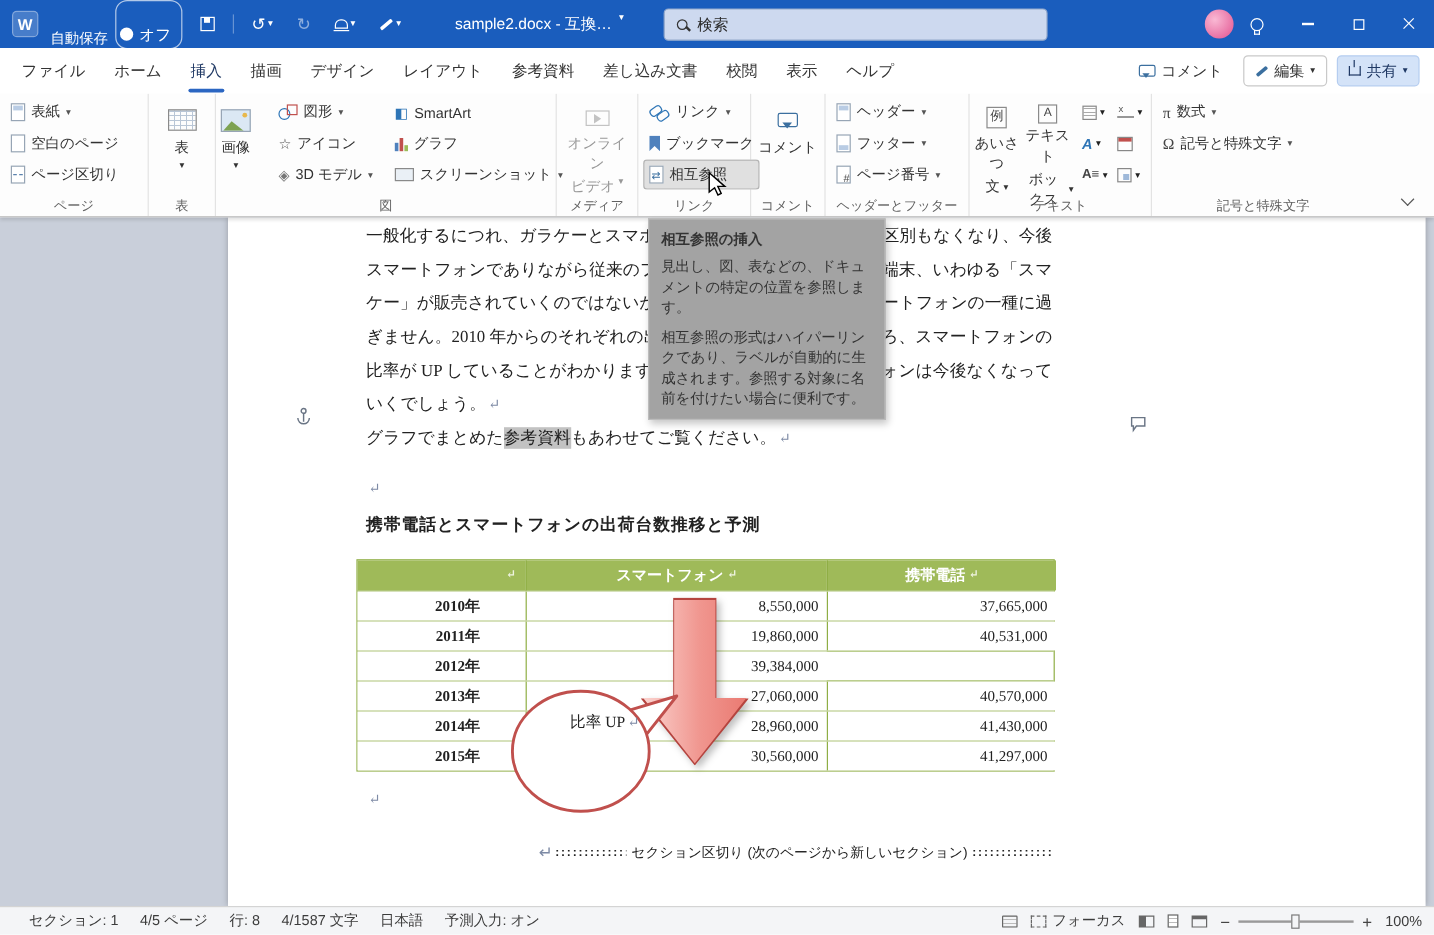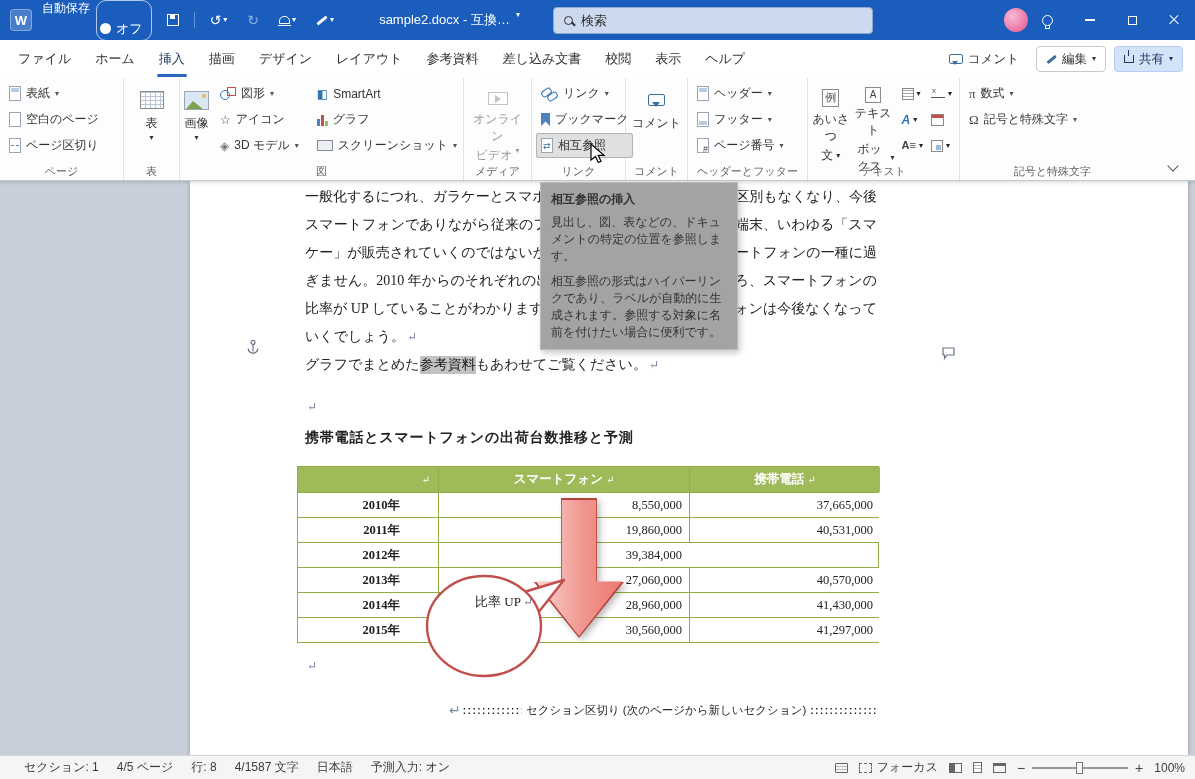--- a/index.html
+++ b/index.html
@@ -4,21 +4,21 @@
 <style>
 *{margin:0;padding:0;box-sizing:border-box}
 html,body{width:1195px;height:779px}
 body{font-family:"Liberation Sans","DejaVu Sans",sans-serif;position:relative;overflow:hidden;background:#fff;color:#222}
 .serif{font-family:"Liberation Serif","DejaVu Serif",serif}
 
 
 #titlebar{position:absolute;top:0;left:0;right:0;height:40px;background:#1a5dbd;display:flex;align-items:center;color:#fff;z-index:30}
 #titlebar .cluster{display:flex;align-items:center;gap:10px;padding-left:10px}
 .word-logo{width:22px;height:22px;background:#fff3;border-radius:4px;display:flex;align-items:center;justify-content:center;font-weight:bold;font-size:13px;color:#fff;border:1px solid #ffffff55}
-.autosave{display:flex;align-items:flex-start;gap:6px;font-size:12px}
+.autosave{display:flex;align-items:flex-end;gap:6px;font-size:12px}
 .toggle{display:flex;align-items:center;gap:5px;border:1px solid #ffffffaa;border-radius:10px;padding:19px 8px 2px 3px;font-size:13px}
 .knob{width:11px;height:11px;border-radius:50%;background:#fff}
 .tb-sep{width:1px;height:16px;background:#ffffff55}
 .tb-btn{display:flex;align-items:center;gap:2px;font-size:14px;height:28px;padding:0 5px;border-radius:3px}
 .tb-btn.dim{opacity:.5}
 .car{font-size:8px;line-height:1;color:inherit}
 .icon-save{width:12px;height:12px;border:1.5px solid #fff;position:relative}
 .icon-save::after{content:"";position:absolute;top:0;left:2px;width:5px;height:4px;background:#fff}
 .icon-stamp{width:11px;height:8px;border:1.5px solid #fff;border-radius:5px 5px 0 0;position:relative}
 .icon-stamp::after{content:"";position:absolute;left:-2px;right:-2px;bottom:-3px;border-bottom:1.5px solid #fff}
@@ -289,21 +289,21 @@
   </div>
 
   <div class="rg" style="width:284px">
     <div class="bbtn">
       <span class="bic">
           <span class="ic-img big"></span>
         </span>
       <span>画像</span>
       <span class="car">▾</span>
     </div>
-    <div class="scol" style="margin-left:4px">
+    <div class="scol" style="margin-left:16px">
       <div class="sbtn">
           <span class="ic-shp"></span>
           <span>図形</span>
           <span class="car">▾</span>
         </div>
       <div class="sbtn">
           <span class="g-star">☆</span>
           <span>アイコン</span>
         </div>
       <div class="sbtn">

